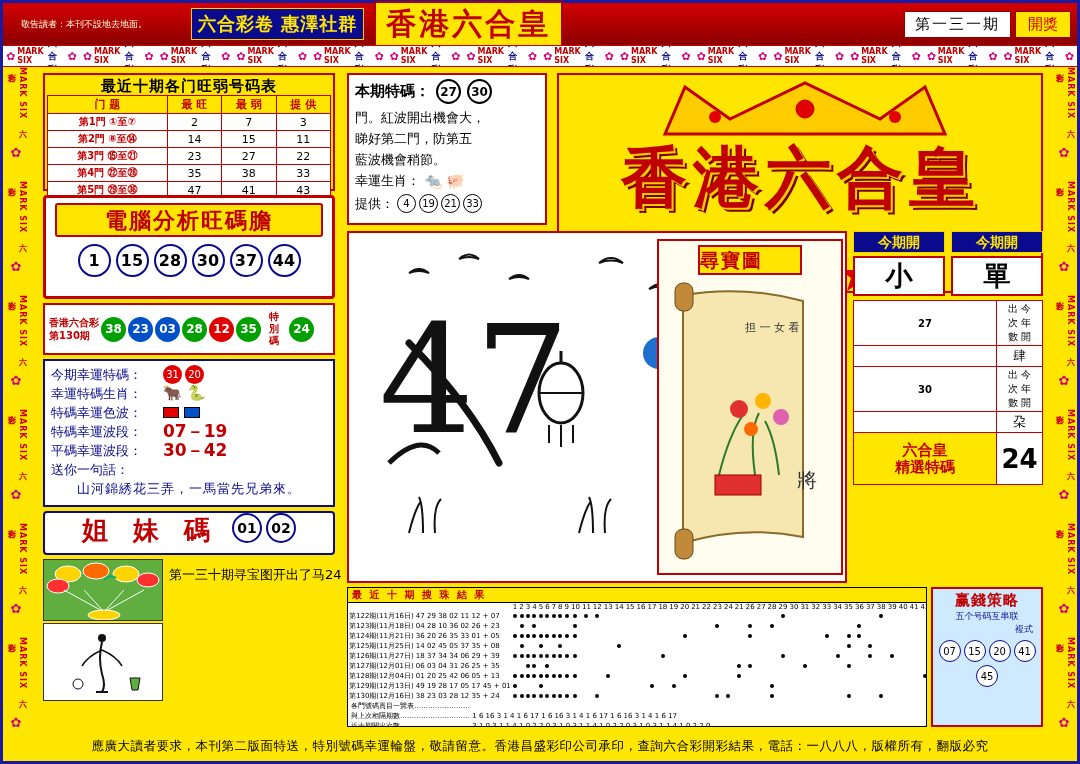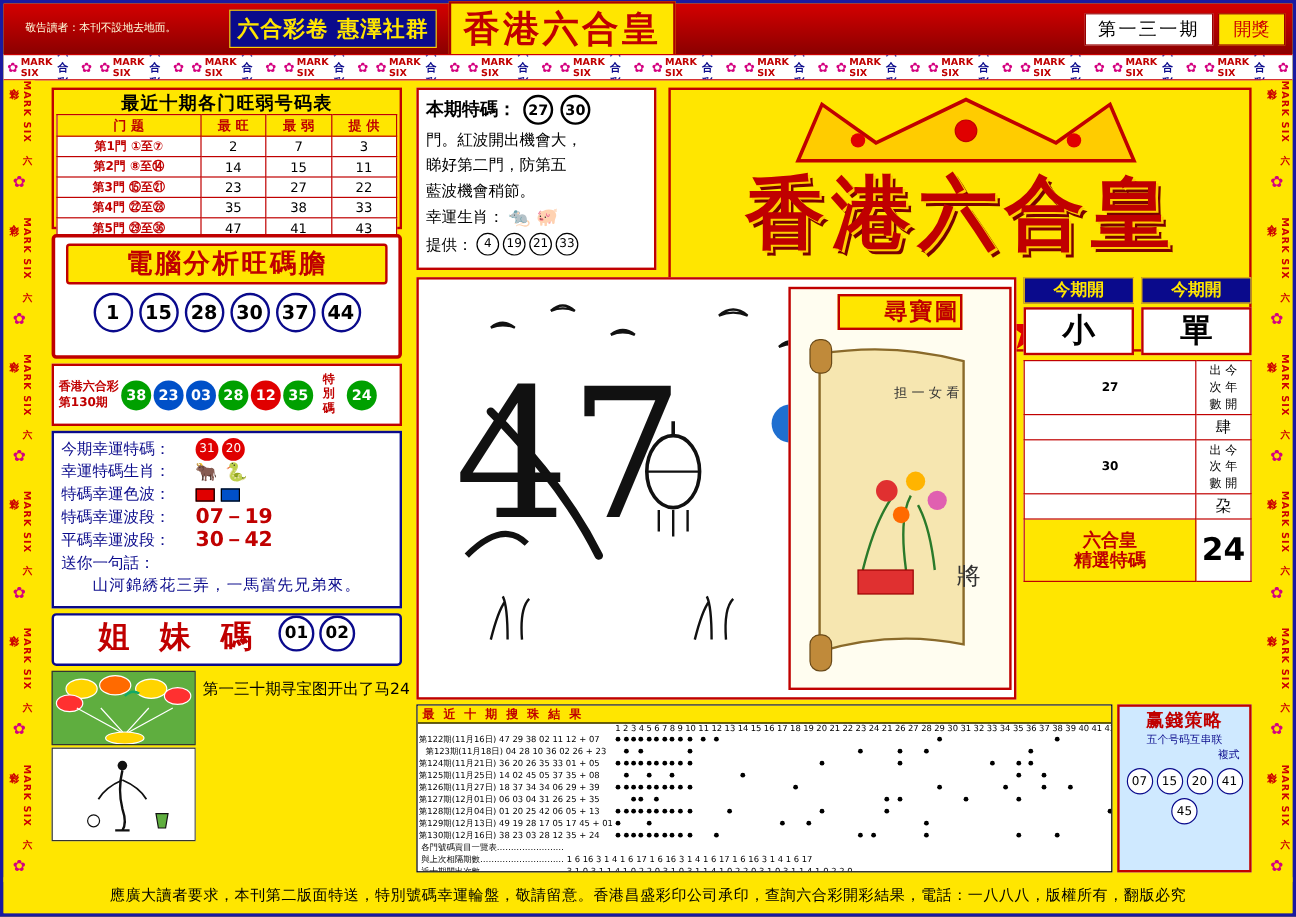--- a/index.html
+++ b/index.html
@@ -199,21 +199,21 @@
   .art .bignum {
     position:absolute; left:30px; top:60px; font-size:150px; color:#111;
     font-family:"DejaVu Serif","Liberation Serif",serif;
   }
   .tmap {
     left:628px; top:172px; width:186px; height:336px;
     background:#fffdf0; border:2px solid #c00000;
   }
   .tmap .lab {
     margin:4px auto 0; width:104px; height:30px; background:#ffe600;
-    border:2px solid #c00000; text-align:right; line-height:27px;
+    border:2px solid #c00000; text-align:left; line-height:27px;
     font-size:19px; font-weight:bold; color:#c00000; letter-spacing:2px;
   }
   
   .rcol { left:824px; top:164px; width:190px; height:352px; }
   .rcol .hdr2 { display:flex; gap:6px; }
   .rcol .hbox {
     flex:1; background:#0a0a8c; color:#ffe600; font-size:14px; text-align:center;
     border:1px solid #ffcc00; line-height:20px; font-weight:bold;
   }
   .rcol .vals { display:flex; gap:6px; margin-top:3px; }
@@ -815,21 +815,21 @@
               <td class="dotcell"></td>
               <td class="dotcell"></td>
               <td class="dotcell"></td>
               <td class="dotcell"><span class="dot"></span></td>
               <td class="dotcell"></td>
               <td class="dotcell"></td>
               <td class="dotcell"></td>
               <td class="dotcell"></td>
             </tr>
             <tr>
-              <td style="width: 96px; text-align: center;">第123期(11月18日)  04 28 10 36 02 26 + 23</td>
+              <td style="width: 96px;">第123期(11月18日)  04 28 10 36 02 26 + 23</td>
               <td class="dotcell"></td>
               <td class="dotcell"><span class="dot"></span></td>
               <td class="dotcell"></td>
               <td class="dotcell"><span class="dot"></span></td>
               <td class="dotcell"></td>
               <td class="dotcell"></td>
               <td class="dotcell"></td>
               <td class="dotcell"></td>
               <td class="dotcell"></td>
               <td class="dotcell"><span class="dot"></span></td>

